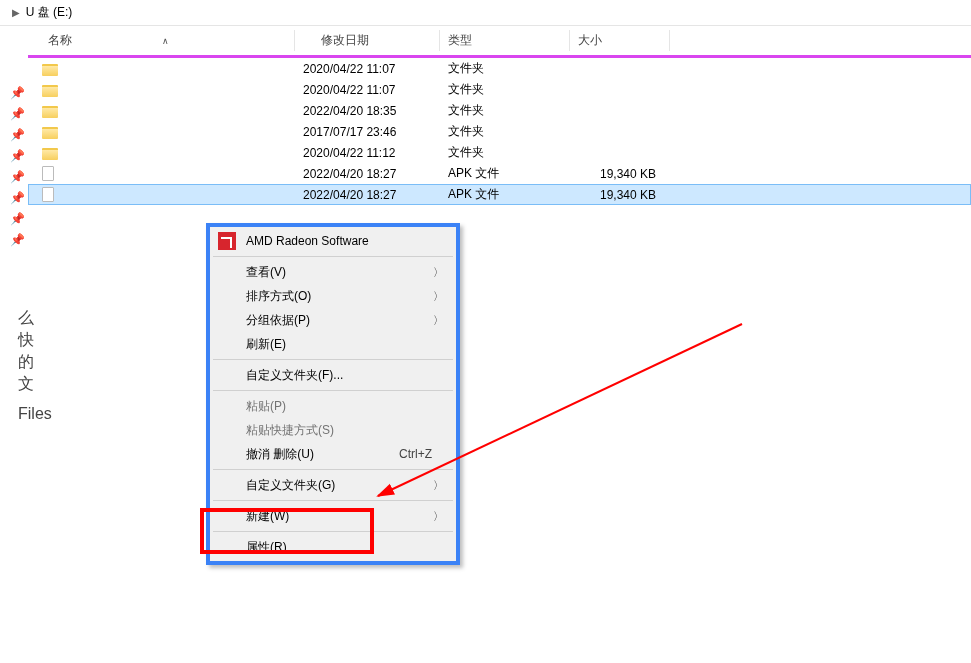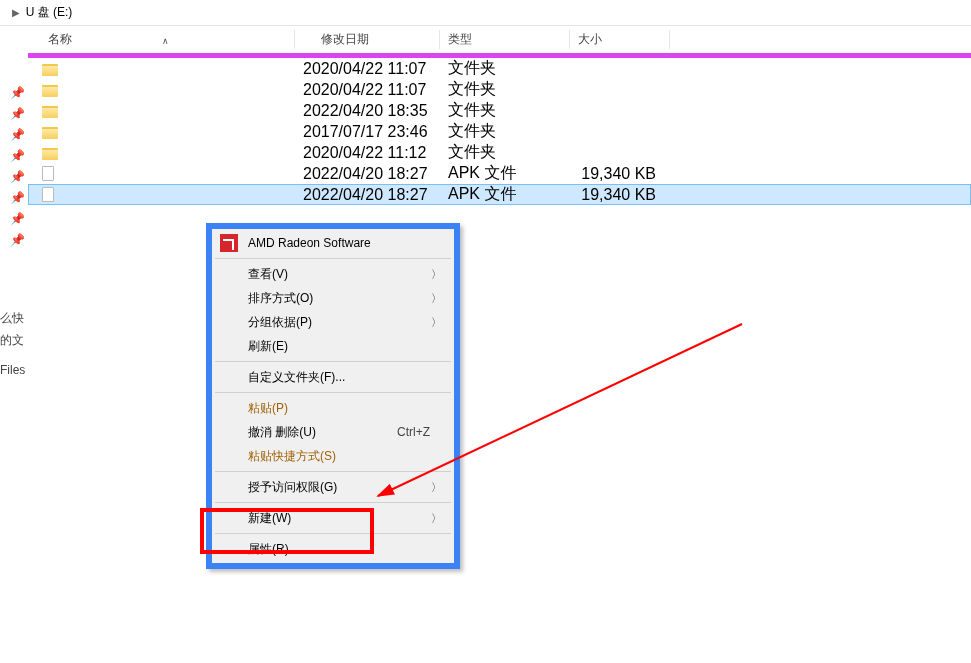--- a/index.html
+++ b/index.html
@@ -36,34 +36,34 @@
     .pin {
       color: #6b6b6b;
       font-size: 12px;
       margin-left: 10px;
       margin-bottom: 7px;
       display: block;
       height: 14px;
     }
     .sidebar-text {
       margin-top: 60px;
-      font-size: 12px;
+      font-size: 16px;
       color: #444;
-      margin-left: 0;
+      margin-left: 18px;
       line-height: 22px;
     }
 
     .main {
       flex: 1;
       position: relative;
     }
 
     .headers {
       display: flex;
-      border-bottom: 5px solid #d946ef;
+      border-bottom: 3px solid #d946ef;
       height: 32px;
       align-items: center;
       color: #444;
       font-size: 12px;
       position: relative;
     }
     .col-divider {
       position: absolute;
       top: 4px;
       bottom: 4px;
@@ -83,21 +83,21 @@
     }
 
     .rows {
       position: relative;
     }
     .row {
       height: 21px;
       display: flex;
       align-items: center;
       position: relative;
-      font-size: 16px;
+      font-size: 12px;
       color: #000;
     }
     .row.selected {
       background: #cde8ff;
       outline: 1px solid #7abdf7;
       outline-offset: -1px;
     }
     .icon {
       position: absolute;
       left: 14px;
@@ -124,34 +124,34 @@
     .cell-type { position: absolute; left: 420px; }
     .cell-size { position: absolute; left: 548px; width: 80px; text-align: right; }
 
     
     .ctxmenu {
       position: absolute;
       left: 206px;
       top: 223px;
       width: 254px;
       background: #f0f0f0;
-      border: 6px solid #3b82f6;
+      border: 4px solid #3b82f6;
       box-shadow: 3px 3px 4px rgba(0,0,0,0.25);
       padding: 2px;
       font-size: 12px;
     }
     .menu-item {
       height: 24px;
       display: flex;
       align-items: center;
       padding-left: 34px;
       position: relative;
       color: #000;
     }
-    .menu-item.disabled { color: #a16207; }
+    .menu-item.disabled { color: #737373; }
     .menu-item .label { flex: 1; }
     .menu-item .shortcut { color: #444; margin-right: 22px; font-size: 12px;}
     .menu-item .chevron {
       position: absolute;
       right: 10px;
       font-size: 11px;
       color: #333;
     }
     .menu-sep {
       height: 1px;
@@ -327,30 +327,30 @@
     <span class="label">刷新(E)</span>
   </div>
   <div class="menu-sep"></div>
   <div class="menu-item">
     <span class="label">自定义文件夹(F)...</span>
   </div>
   <div class="menu-sep"></div>
   <div class="menu-item disabled">
     <span class="label">粘贴(P)</span>
   </div>
+  <div class="menu-item disabled">
+    <span class="label">粘贴快捷方式(S)</span>
+  </div>
   <div class="menu-item">
     <span class="label">撤消 删除(U)</span>
     <span class="shortcut">Ctrl+Z</span>
   </div>
-  <div class="menu-item disabled">
-    <span class="label">粘贴快捷方式(S)</span>
-  </div>
-  <div class="menu-sep"></div>
-  <div class="menu-item">
-    <span class="label">授予访问权限(G)</span>
+  <div class="menu-sep"></div>
+  <div class="menu-item">
+    <span class="label">自定义文件夹(G)</span>
     <span class="chevron">〉</span>
   </div>
   <div class="menu-sep"></div>
   <div class="menu-item">
     <span class="label">新建(W)</span>
     <span class="chevron">〉</span>
   </div>
   <div class="menu-sep"></div>
   <div class="menu-item">
     <span class="label">属性(R)</span>

